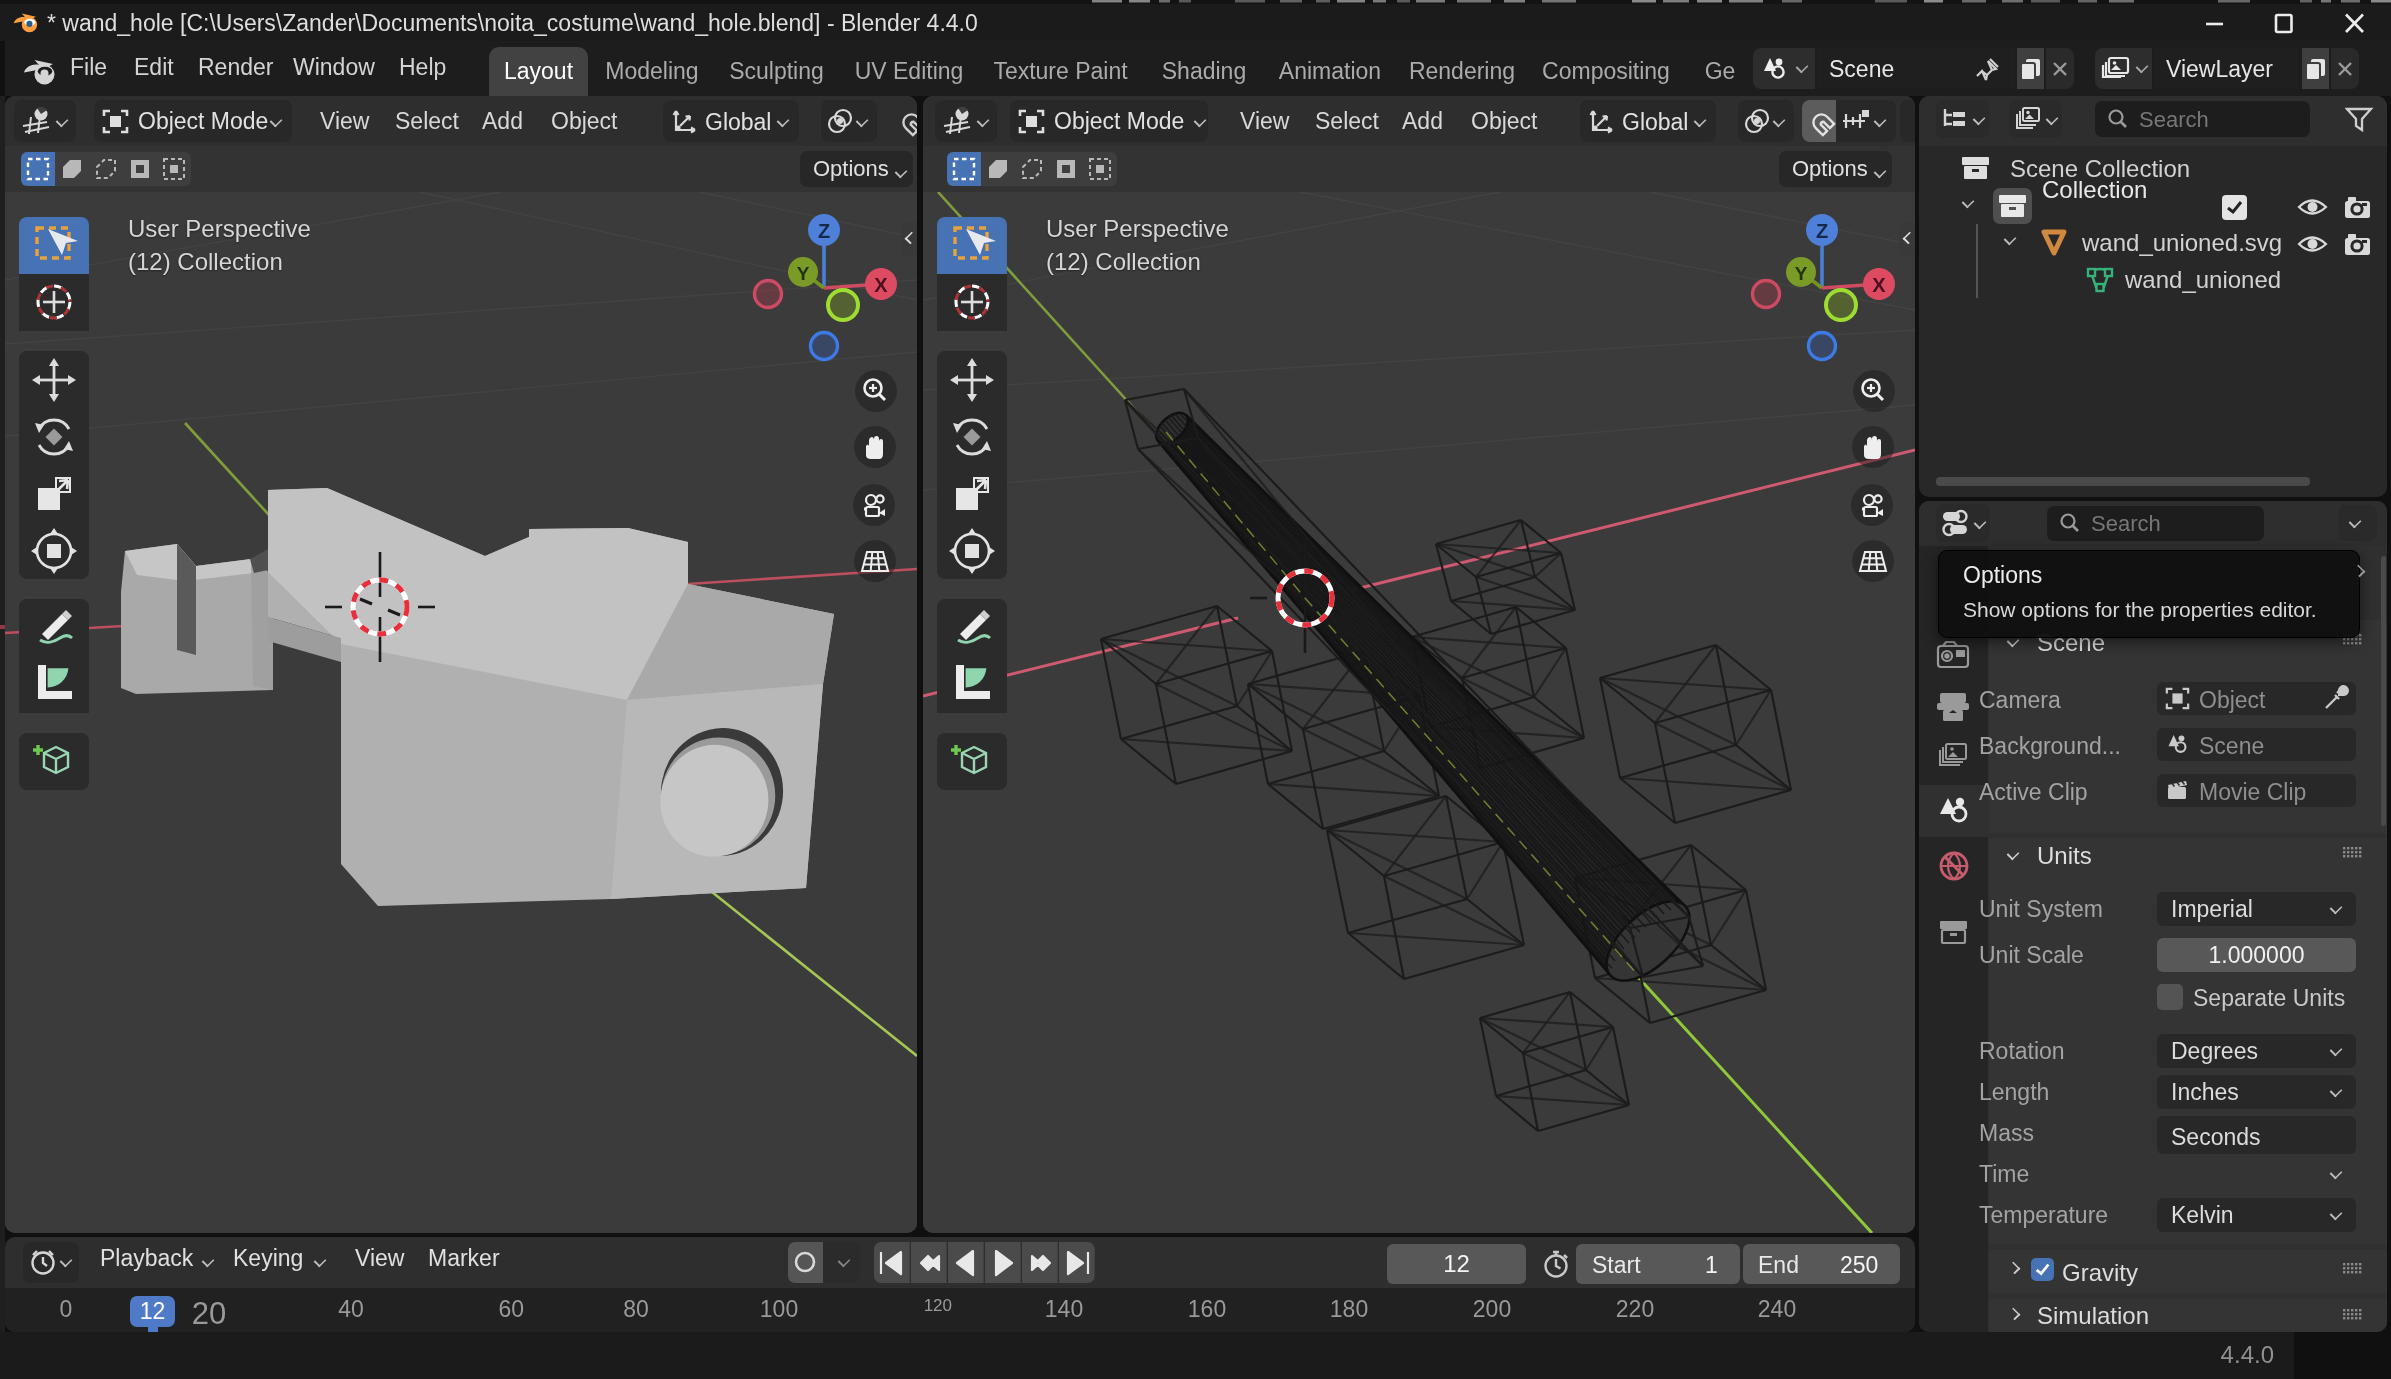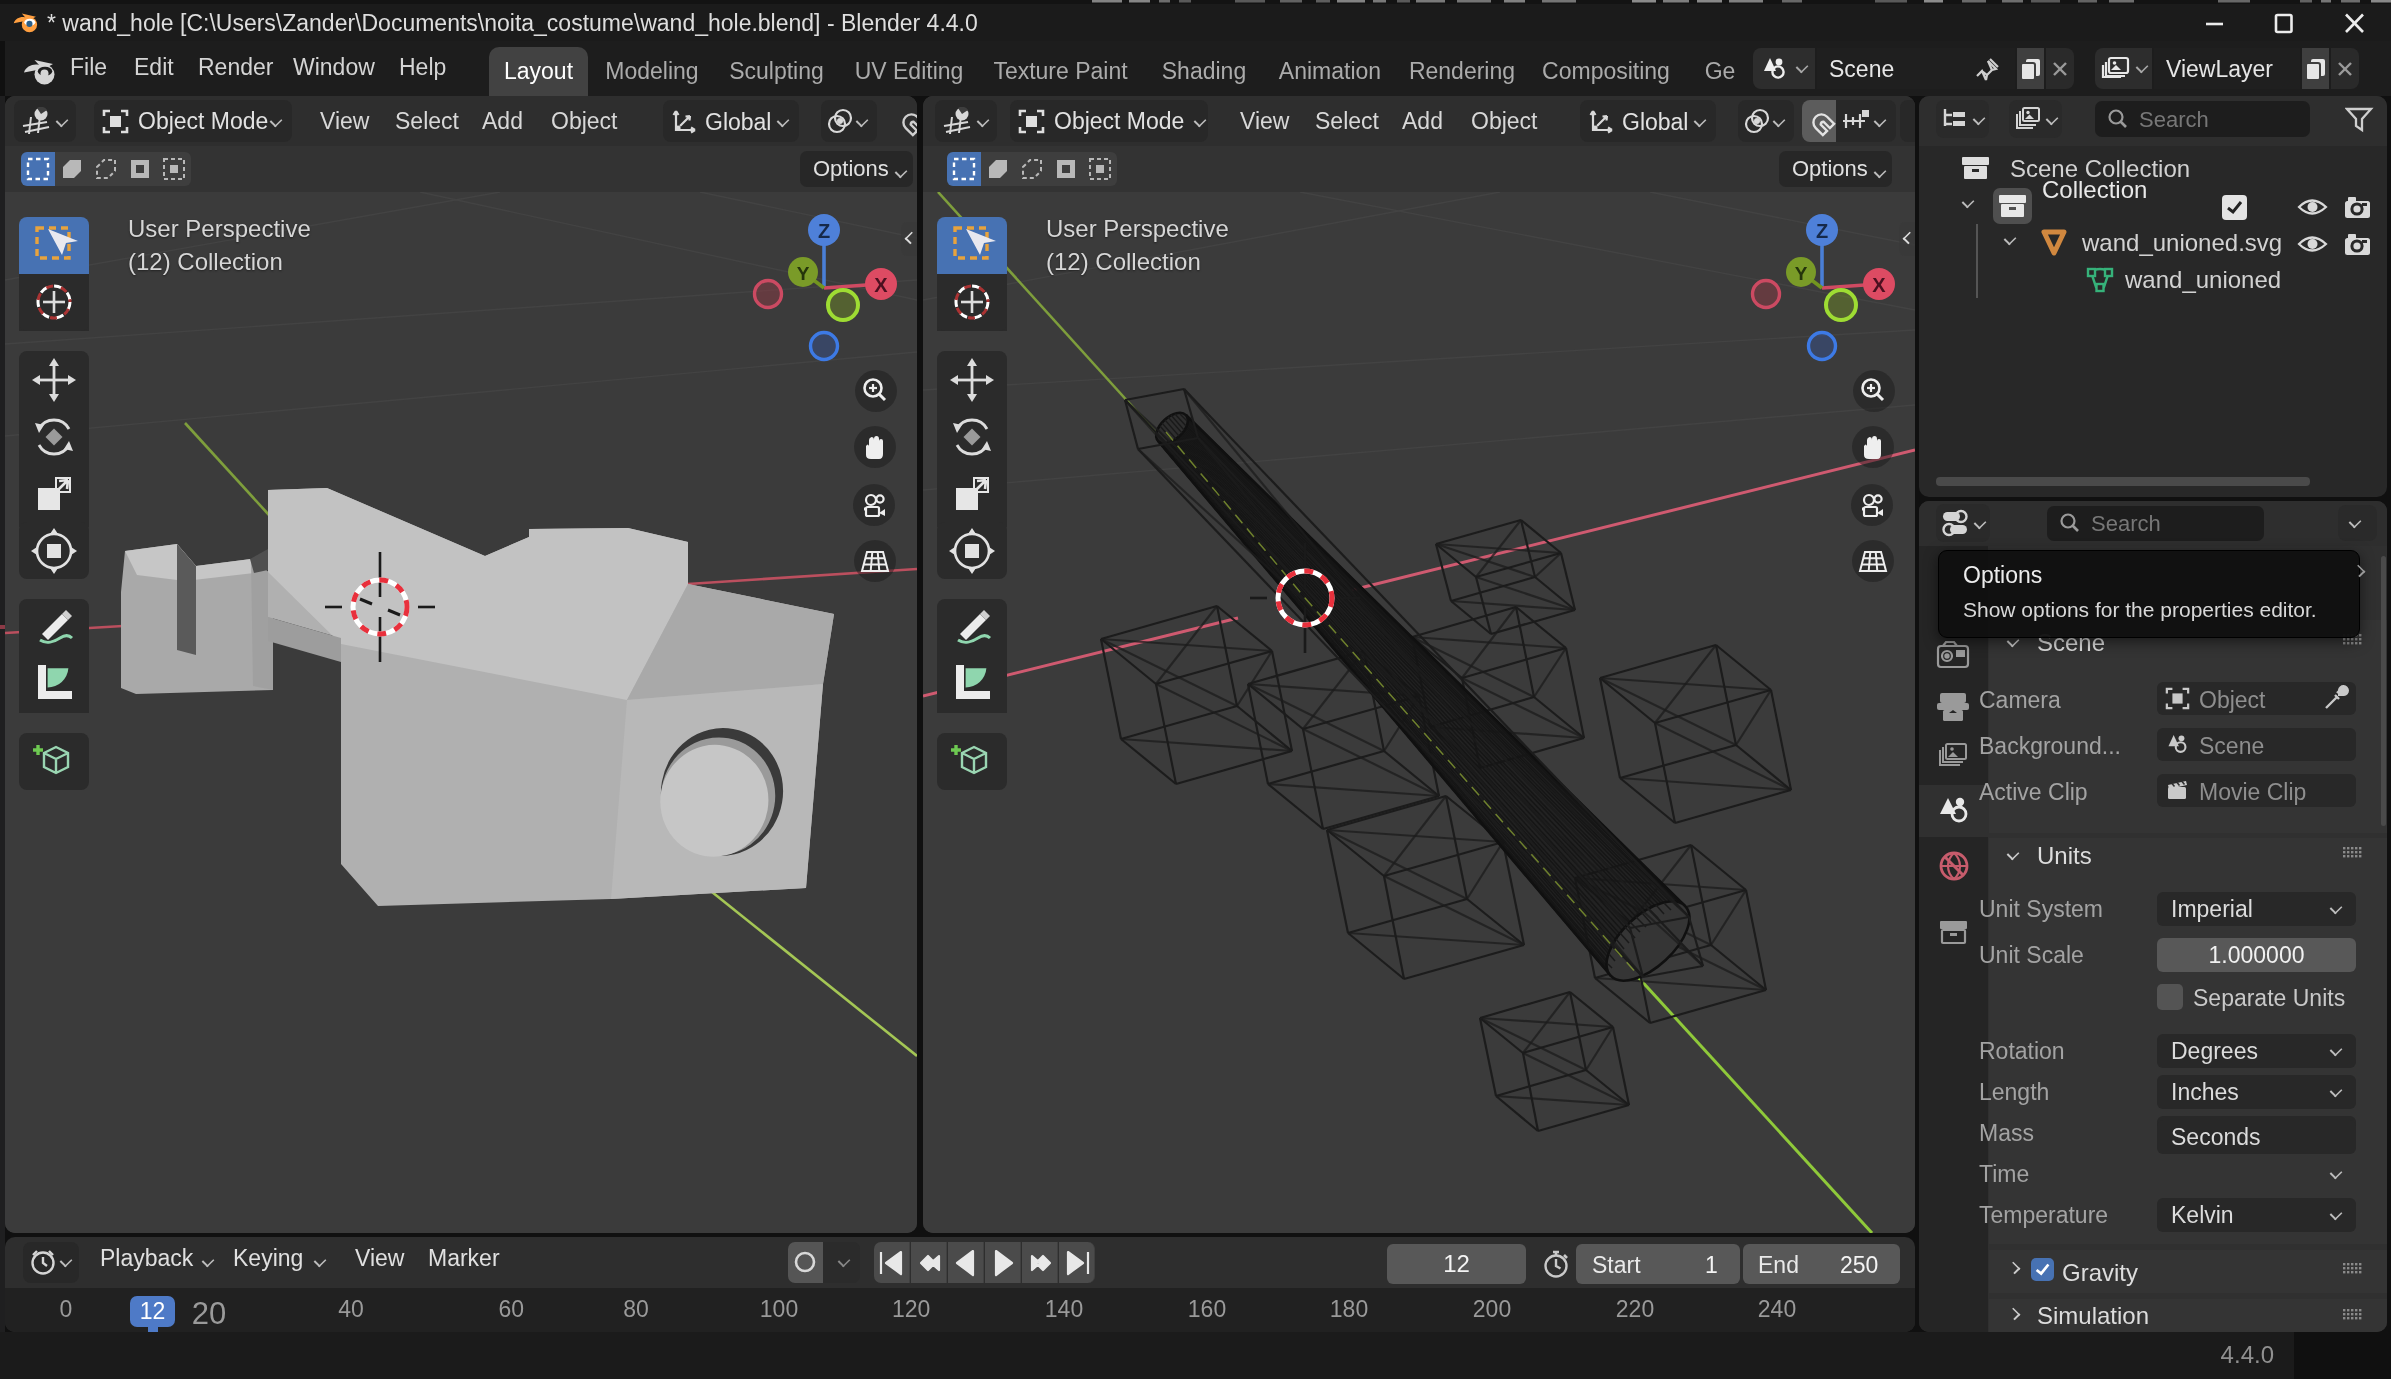--- a/index.html
+++ b/index.html
@@ -1208,21 +1208,21 @@
  <div class="fieldl" style="left:1738px;top:7px;width:157px;height:40px;background:#585858"></div>
  <div class="abs" style="left:1753px;top:15px;color:#e9e9e9;font-size:23px">End</div>
  <div class="abs" style="left:1835px;top:15px;color:#f4f4f4;font-size:23px">250</div>
  <div class="abs" style="left:0;top:51px;width:1910px;height:44px;background:#212121">
       <span style="position:absolute;left:31px;top:8px;width:60px;text-align:center;color:#9a9a9a;font-size:23px">0</span>
       <span style="position:absolute;left:174px;top:8px;width:60px;text-align:center;color:#9a9a9a;font-size:31px">20</span>
       <span style="position:absolute;left:316px;top:8px;width:60px;text-align:center;color:#9a9a9a;font-size:23px">40</span>
       <span style="position:absolute;left:459px;top:8px;width:60px;text-align:right;color:#9a9a9a;font-size:23px">60</span>
       <span style="position:absolute;left:601px;top:8px;width:60px;text-align:center;color:#9a9a9a;font-size:23px">80</span>
       <span style="position:absolute;left:744px;top:8px;width:60px;text-align:center;color:#9a9a9a;font-size:23px">100</span>
-      <span style="position:absolute;left:887px;top:8px;width:60px;text-align:left;color:#9a9a9a;font-size:23px">120</span>
+      <span style="position:absolute;left:887px;top:8px;width:60px;text-align:right;color:#9a9a9a;font-size:17px">120</span>
       <span style="position:absolute;left:1029px;top:8px;width:60px;text-align:center;color:#9a9a9a;font-size:23px">140</span>
       <span style="position:absolute;left:1172px;top:8px;width:60px;text-align:center;color:#9a9a9a;font-size:23px">160</span>
       <span style="position:absolute;left:1314px;top:8px;width:60px;text-align:center;color:#9a9a9a;font-size:23px">180</span>
       <span style="position:absolute;left:1457px;top:8px;width:60px;text-align:center;color:#9a9a9a;font-size:23px">200</span>
       <span style="position:absolute;left:1600px;top:8px;width:60px;text-align:center;color:#9a9a9a;font-size:23px">220</span>
       <span style="position:absolute;left:1742px;top:8px;width:60px;text-align:center;color:#9a9a9a;font-size:23px">240</span>
     </div>
  <div class="abs" style="left:125px;top:59px;width:45px;height:31px;background:#4e7ac7;border-radius:7px;color:#fff;font-size:23px;text-align:center;line-height:31px">12</div>
  <div class="abs" style="left:143px;top:88px;width:10px;height:7px;background:#4e7ac7"></div>
 </div>

